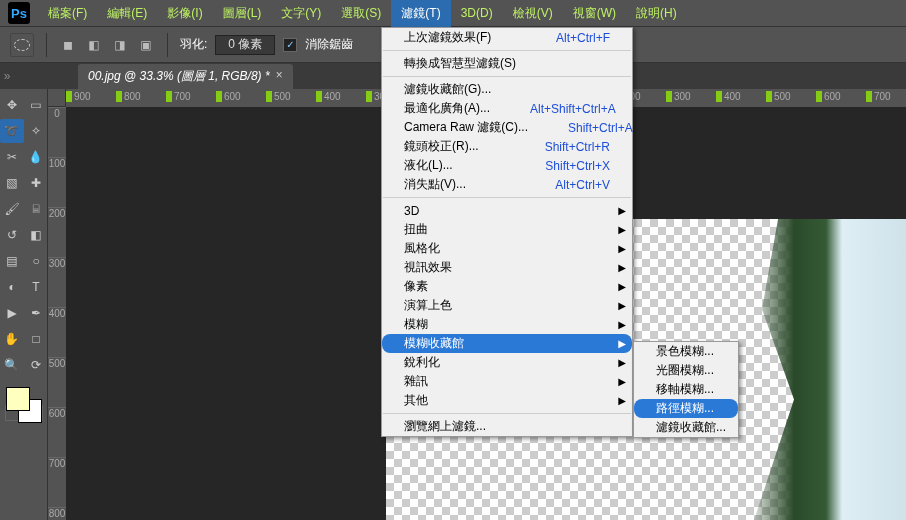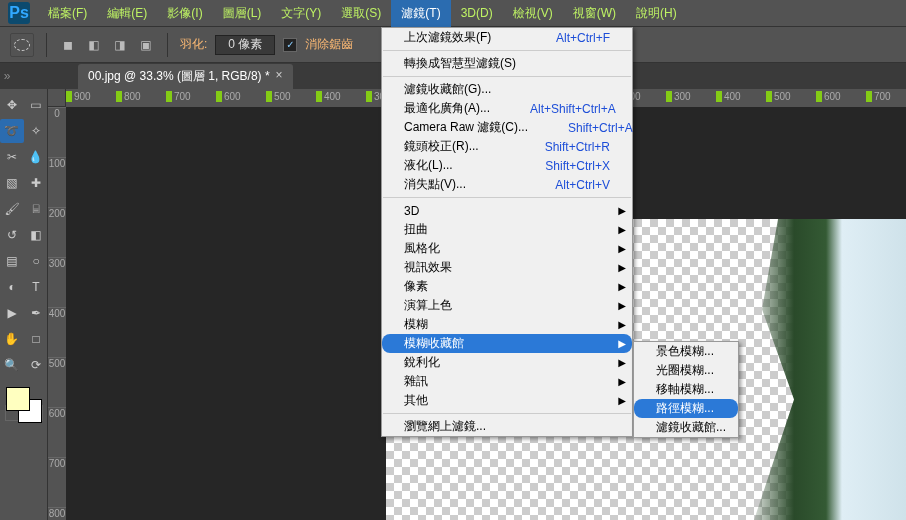--- a/index.html
+++ b/index.html
@@ -1,34 +1,34 @@
 <!DOCTYPE html>
 <html><head>
 <meta charset="utf-8">
 <style>
 * { margin: 0; padding: 0; box-sizing: border-box; font-family: "Microsoft JhengHei", "微軟正黑體", Arial, sans-serif; font-size: 12px; }
 body { background: #535353; color: #ccc; overflow: hidden; width: 906px; height: 520px; position: relative; }
 
 .menubar { height: 27px; background: #535353; display: flex; align-items: center; padding-left: 8px; border-bottom: 1px solid #333; }
-.menubar .logo { width: 22px; height: 22px; background: #0c4a6e; color: #31a8ff; font-weight: bold; display: flex; align-items: center; justify-content: center; border-radius: 3px; margin-right: 8px; font-size: 16px; }
+.menubar .logo { width: 22px; height: 22px; background: #000000; color: #31a8ff; font-weight: bold; display: flex; align-items: center; justify-content: center; border-radius: 3px; margin-right: 8px; font-size: 13px; }
 .menubar .mitem { padding: 0 10px; height: 27px; display: flex; align-items: center; color: #bef264; cursor: pointer; }
 .menubar .mitem.active { background: #2b6cb0; color: #fff; }
 
 .optbar { height: 36px; background: #535353; border-bottom: 1px solid #333; display: flex; align-items: center; padding-left: 10px; gap: 8px; }
 .optbar .ticon { width: 24px; height: 24px; border: 1px solid #444; border-radius: 2px; display:flex; align-items:center; justify-content:center; }
 .optbar .sep { width:1px; height: 24px; background:#333; margin: 0 4px; }
-.optbar .lbl { color:#fdba74; }
+.optbar .lbl { color:#ffffff; }
 .optbar .inp { width: 60px; height:20px; background: #393939; border: 1px solid #222; color:#ddd; padding: 0 4px; text-align:center; }
 .optbar .chk { width:14px; height:14px; background:#222; border:1px solid #666; display:flex; align-items:center; justify-content:center; }
 .optbar .chk::after { content:"✓"; color:#8cf; font-size:10px; }
 .miniicon { width: 18px; height: 18px; display:flex; align-items:center; justify-content:center; color:#bbb; }
 
 .tabbar { height: 26px; background: #3a3a3a; display: flex; align-items: end; padding-left: 78px; }
 .tabbar .left-slit { position: absolute; left: 0; width: 14px; height: 26px; display:flex; align-items:center; justify-content:center; color:#888; }
-.tab { background: #535353; padding: 4px 10px; border-top-left-radius: 3px; border-top-right-radius: 3px; color:#fff; display:flex; gap:6px; align-items:flex-start; }
+.tab { background: #535353; padding: 4px 10px; border-top-left-radius: 3px; border-top-right-radius: 3px; color:#fff; display:flex; gap:6px; align-items:flex-start;font-style:italic; }
 .tab .x { color:#ccc; cursor:pointer; }
 
 .workspace { position: relative; height: calc(520px - 27px - 36px - 26px); display:flex; }
 .toolbox {
   width: 48px; background: #535353; border-right: 1px solid #333;
   display: grid; grid-template-columns: 24px 24px; grid-auto-rows: 24px; gap: 2px 0; padding-top: 4px;
 }
 .toolbox .tl { display:flex; align-items:center; justify-content:center; color:#ccc; cursor:pointer; }
 .toolbox .tl.sel { background:#2b6cb0; color:#fff; border-radius:2px; }
 .toolbox .swatch { grid-column: 1 / span 2; height: 48px; position:relative; margin-top: 6px; }

